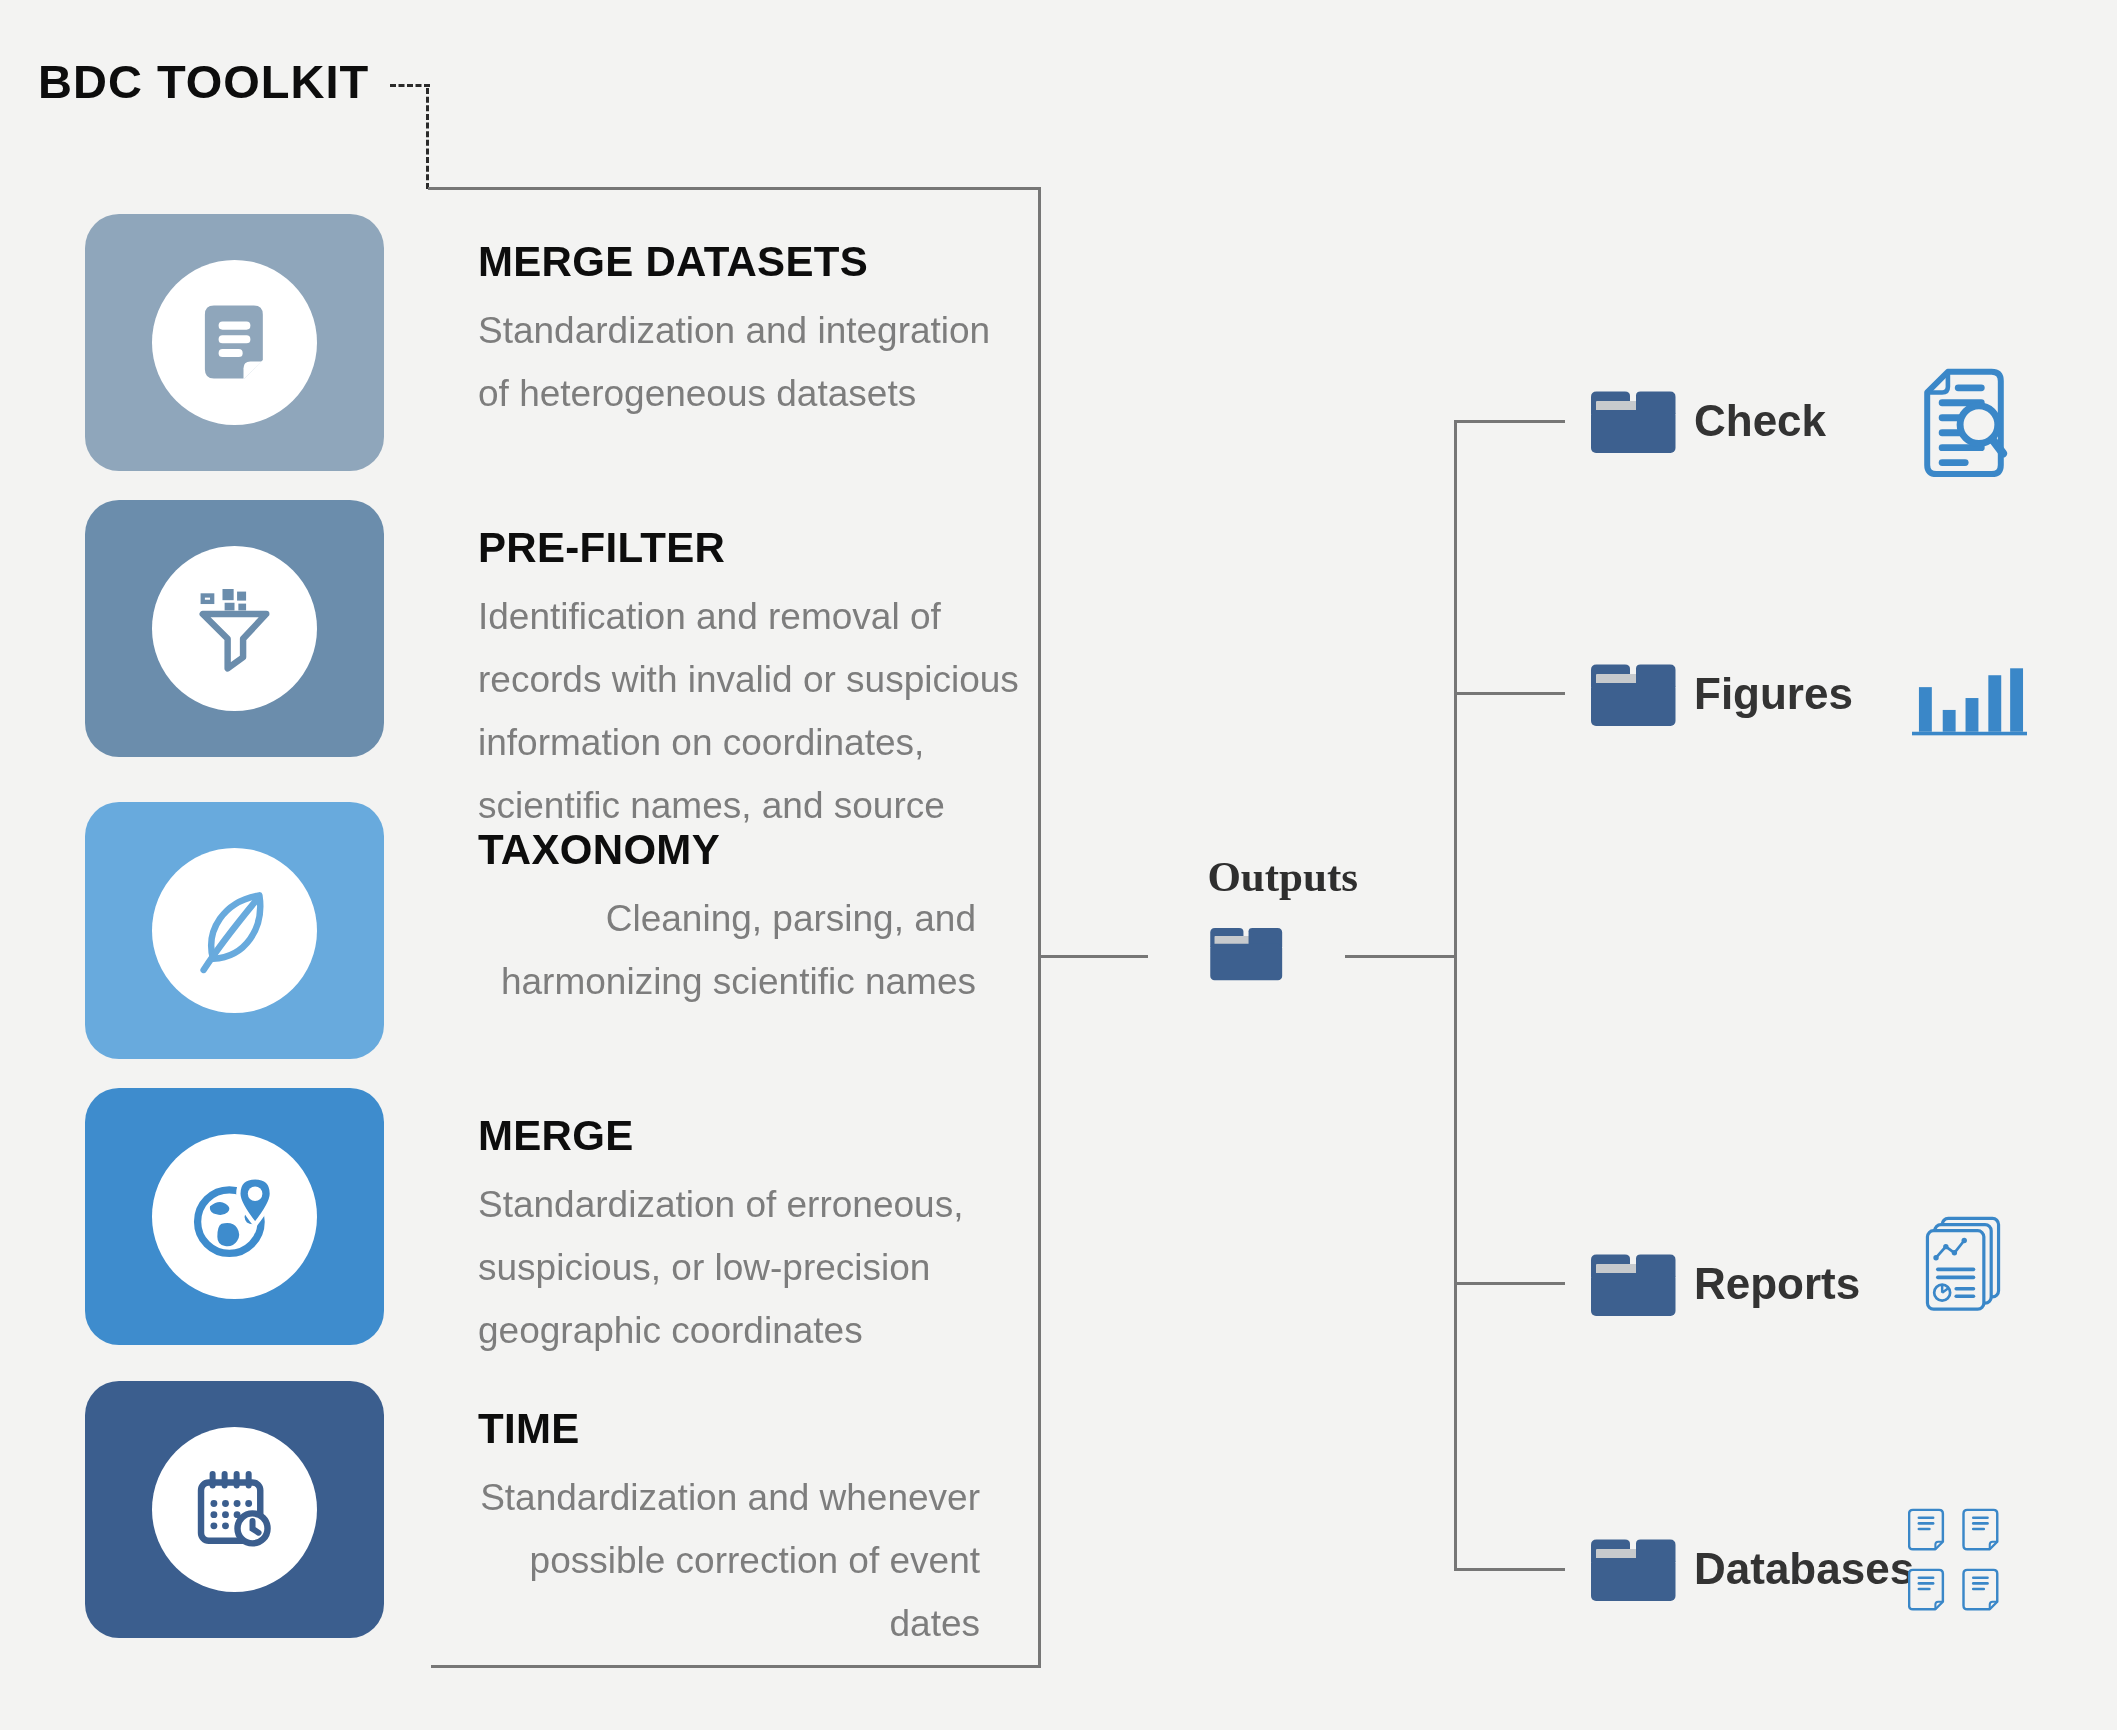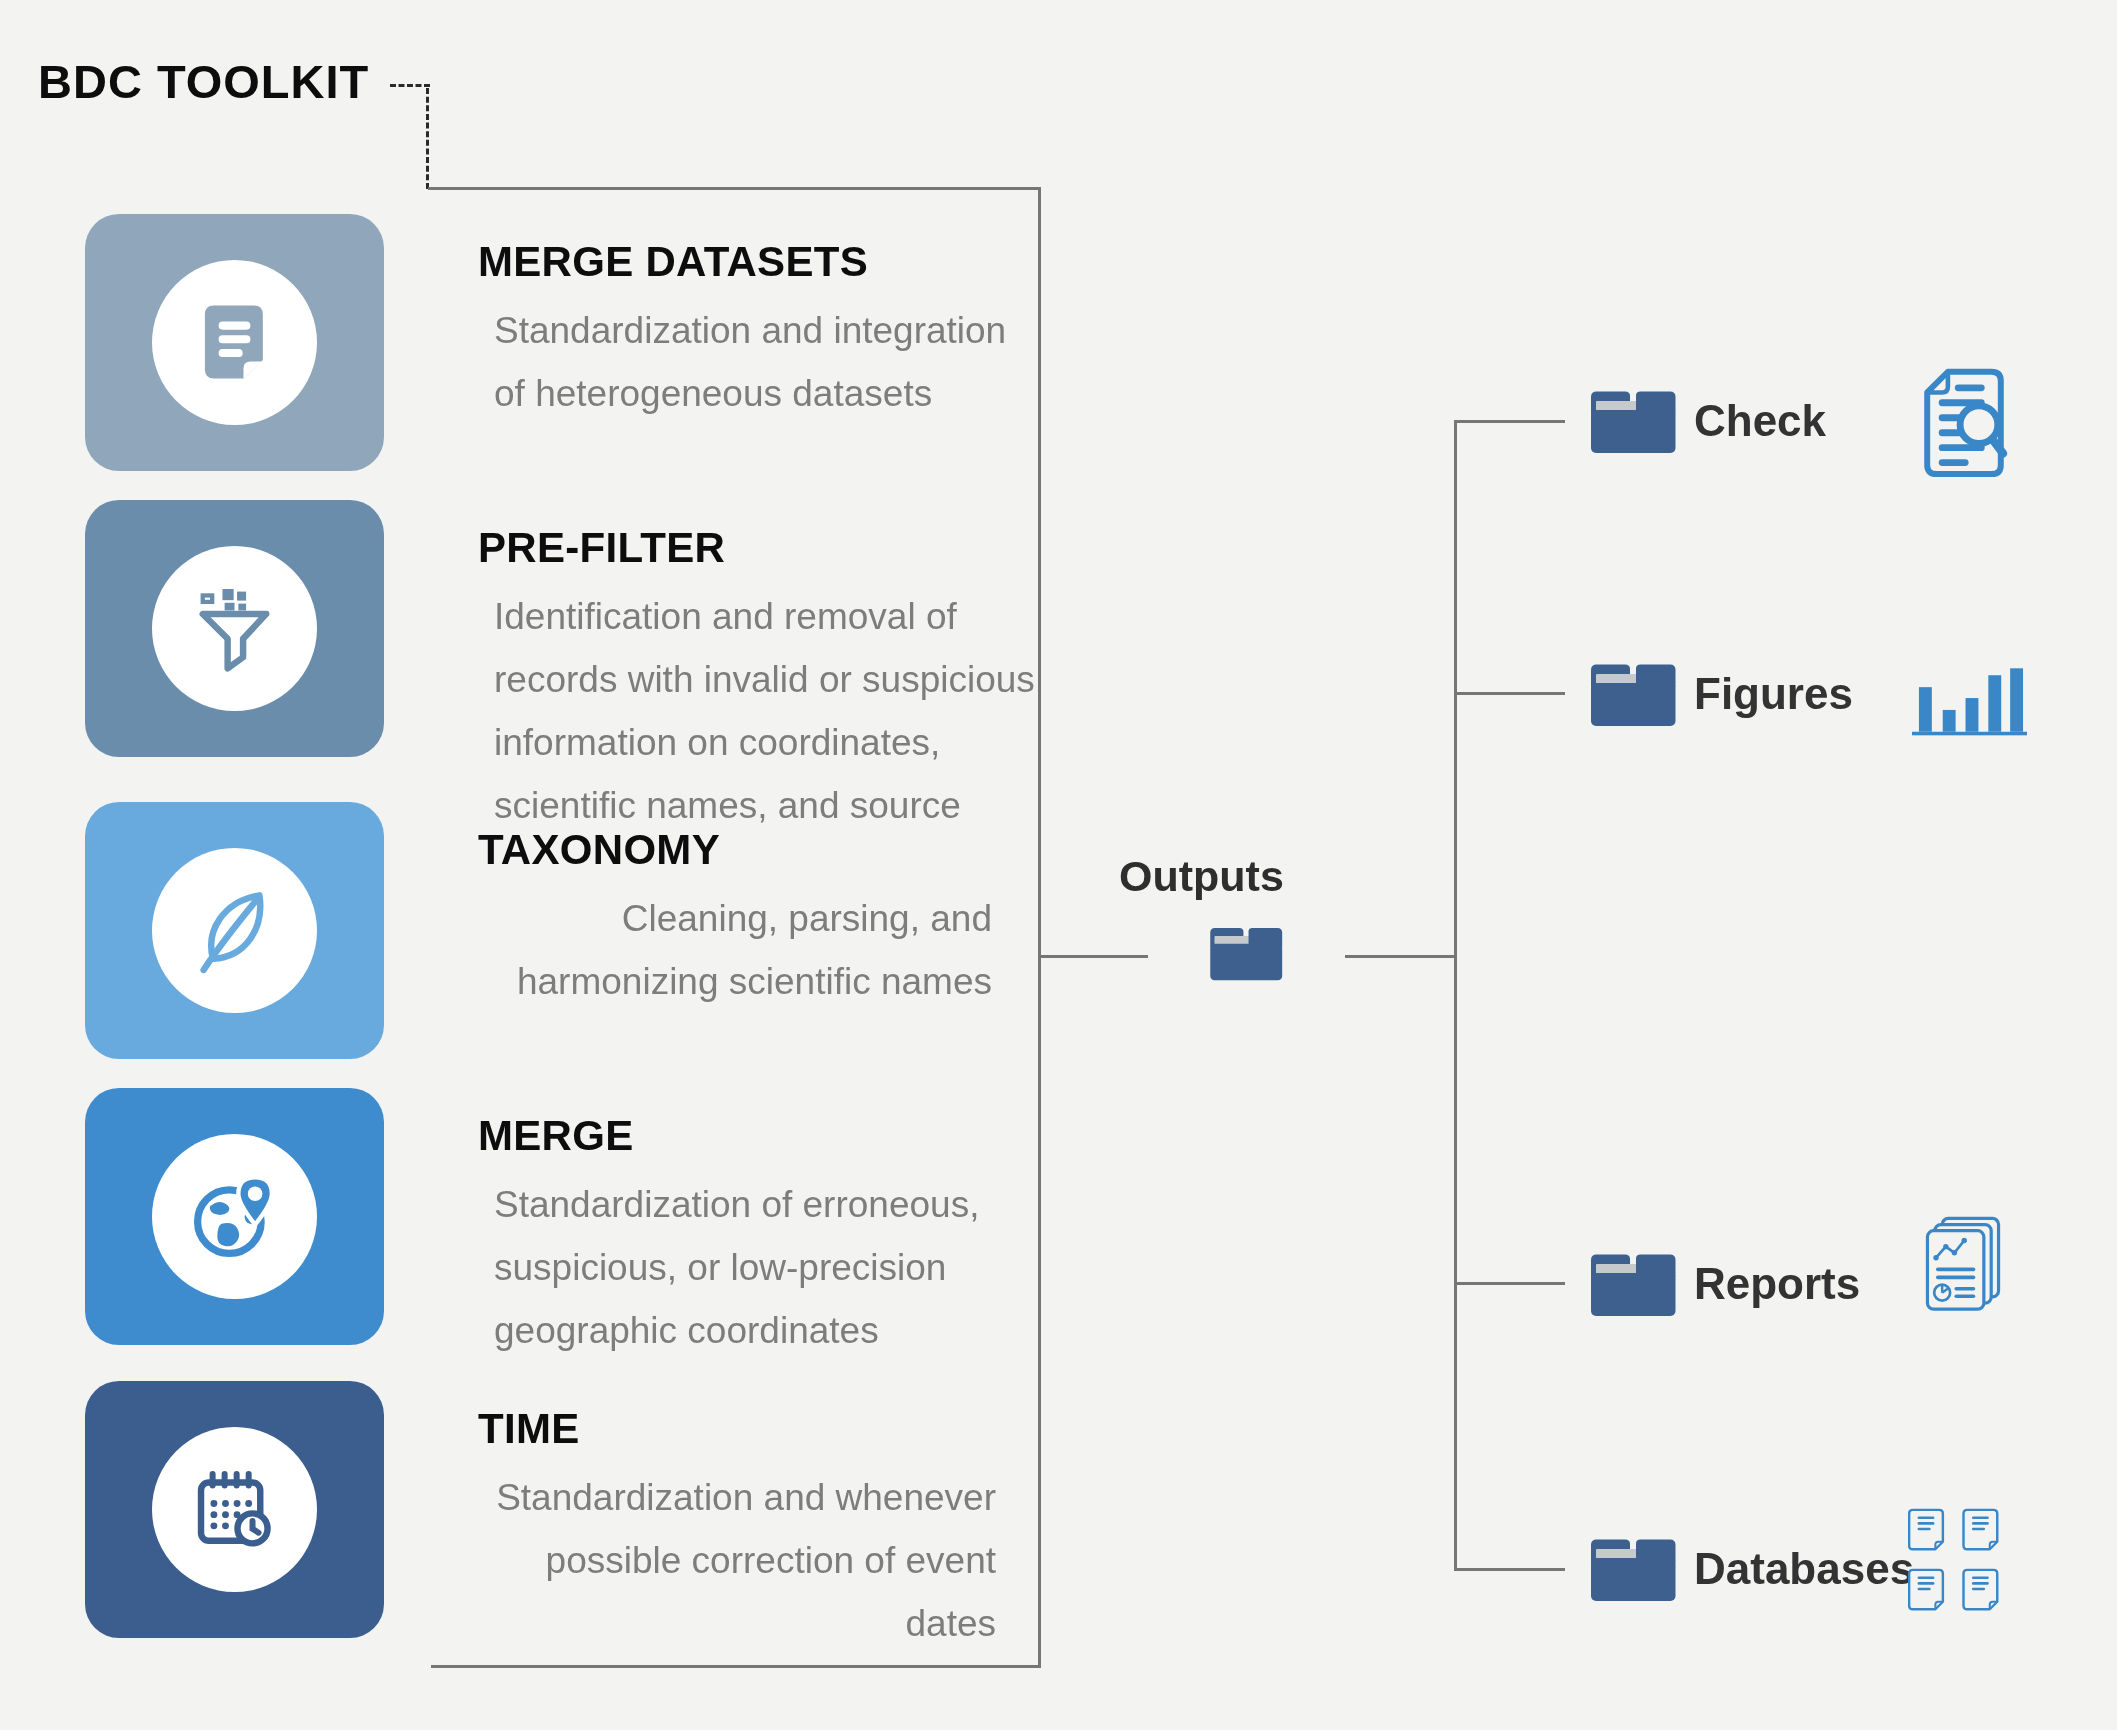--- a/index.html
+++ b/index.html
@@ -16,28 +16,28 @@
     color:var(--text-dark,#0d0d0d);letter-spacing:1px;white-space:nowrap;}
 
   
   .mrow{position:absolute;left:0;width:1095px;}
   .tile{position:absolute;left:85px;width:299px;height:257px;border-radius:34px;}
   .tile .circ{position:absolute;left:67px;top:46px;width:165px;height:165px;border-radius:50%;
     background:#ffffff;display:flex;align-items:center;justify-content:center;}
   .tile svg{width:103px;height:103px;}
   .mtext{position:absolute;left:478px;top:24px;}
   .mtitle{font-size:42px;font-weight:700;color:var(--text-dark,#0d0d0d);letter-spacing:0.3px;}
-  .mdesc{margin-top:14px;font-size:37px;line-height:1.7;color:var(--text-gray,#7d7d7d);margin-left:16px;}
+  .mdesc{margin-top:14px;font-size:37px;line-height:1.7;color:var(--text-gray,#7d7d7d);}
   .mrow:nth-of-type(1) .mdesc{max-width:542px;}
   .r1{top:214px;} .r2{top:500px;} .r3{top:802px;} .r4{top:1088px;} .r5{top:1381px;}
   .w1{max-width:542px;} .w2{max-width:575px;} .w3{max-width:498px;text-align:right;} .w4{max-width:502px;} .w5{max-width:502px;text-align:right;}
 
   
-  .outputs-label{position:absolute;left:1119px;top:852px;width:239px;text-align:left;
-    font-size:43px;font-weight:700;color:#2e2e2e;}
+  .outputs-label{position:absolute;left:1119px;top:852px;width:239px;text-align:right;
+    font-size:43px;font-weight:700;color:#2e2e2e;font-family:Liberation Serif, serif;}
   .outputs-folder{position:absolute;left:1206px;top:921px;}
 
   
   .frow{position:absolute;left:1586px;display:flex;align-items:center;}
   .frow .flabel{margin-left:14px;font-size:44px;font-weight:700;color:var(--label-dark,#333333);}
   .f-main{fill:var(--folder-blue,#3d608f);}
   .f-paper{fill:var(--folder-paper,#c7cacd);}
 
   
   .ricon{position:absolute;}

